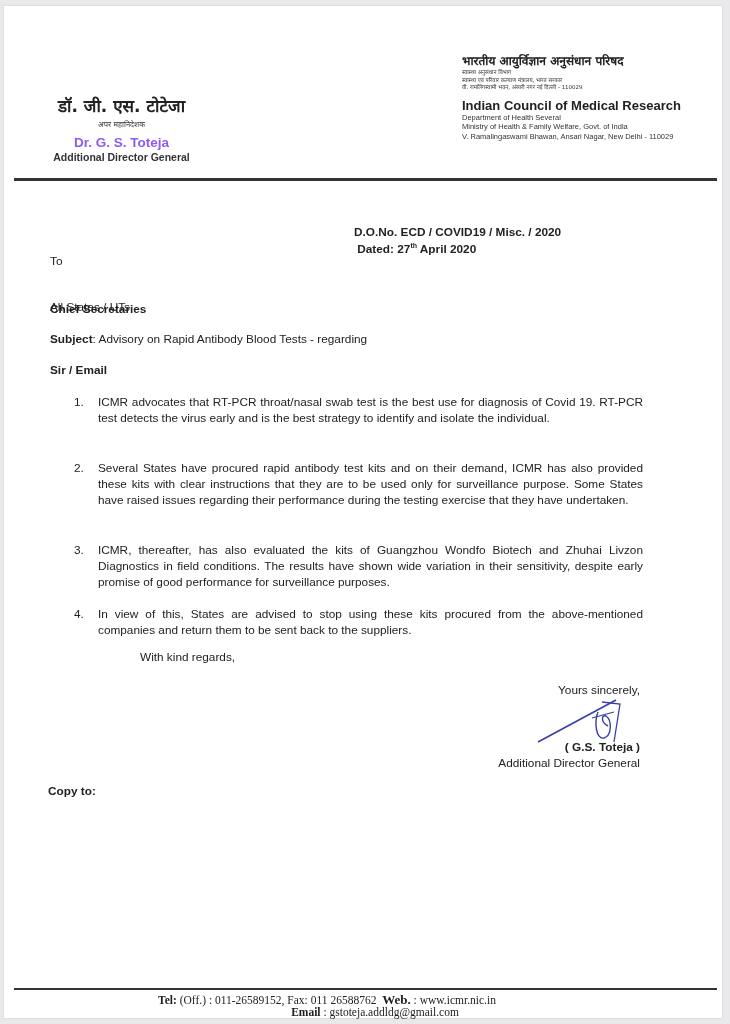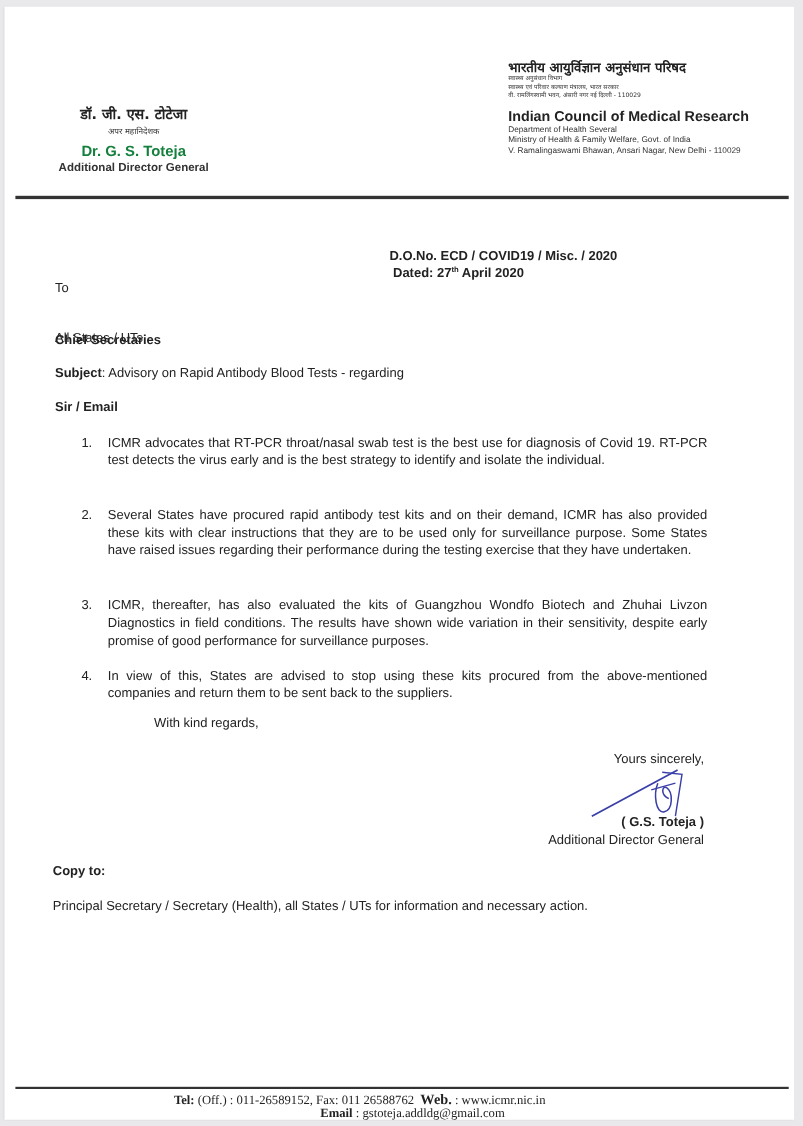--- a/index.html
+++ b/index.html
@@ -12,23 +12,23 @@
   }
   .page {
     position:absolute; left:4px; top:6px; width:718px; height:1012px;
     background:#ffffff;
     box-shadow:0 0 2px rgba(0,0,0,0.15);
   }
   
   .lh-left {
     position:absolute; left:30px; top:88px; width:175px; text-align:center;
   }
-  .lh-left .hi-name { font-family:"DejaVu Sans", sans-serif; font-weight:bold; font-size:13px; color:#222; }
+  .lh-left .hi-name { font-family:"DejaVu Sans", sans-serif; font-weight:bold; font-size:17px; color:#222; }
   .lh-left .hi-title { font-family:"DejaVu Sans", sans-serif; font-size:7.5px; color:#333; margin-top:2px; }
-  .lh-left .en-name { font-weight:bold; font-size:13.5px; margin-top:6px; color:#15803d; }
+  .lh-left .en-name { font-weight:bold; font-size:13.5px; margin-top:6px; color:#8b5cf6; }
   .lh-left .en-title { font-weight:bold; font-size:10.5px; margin-top:1px; color:#333; }
 
   .logo { position:absolute; left:302px; top:18px; width:100px; height:140px; }
   .seal {
     position:absolute; left:16px; top:3px; width:62px; height:62px; border-radius:50%;
     border:2px solid #5565a0; box-sizing:border-box;
     background:radial-gradient(circle, #ffffff 45%, #e5e8f4 46%, #ffffff 62%);
   }
   .seal .inner {
     position:absolute; left:14px; top:14px; width:30px; height:30px; border-radius:50%;
@@ -139,21 +139,20 @@
     <path d="M2 50 L80 8" stroke="#3a3fa8" stroke-width="1.6" fill="none"></path>
     <path d="M62 20 C58 30, 60 48, 68 46 C76 44, 76 28, 70 24 C66 22, 64 30, 72 34" stroke="#3a3fa8" stroke-width="1.4" fill="none"></path>
     <path d="M66 10 L84 12 L78 50" stroke="#3a3fa8" stroke-width="1.3" fill="none"></path>
     <path d="M56 26 L78 20" stroke="#3a3fa8" stroke-width="1.2" fill="none"></path>
   </svg>
 
   <div class="sig-right b" style="top:734px;">( G.S. Toteja )</div>
   <div class="sig-right" style="top:750px;">Additional Director General</div>
 
   <div class="txt b" style="left:44px; top:778px;">Copy to:</div>
-  <div class="txt" style="left:44px; top:810px;">Principal Secretary / Secretary (Health), all States / UTs for information and necessary action.</div>
 
   <div class="hr-bot"></div>
 </div>
 
 <div class="footer" style="top:992px;">
   <span class="fb">Tel:</span><span> (Off.) : 011-26589152, Fax: 011 26588762</span>&nbsp;&nbsp;<span class="fb" style="font-size:13px;">Web.</span><span> : www.icmr.nic.in</span>
 </div>
 <div class="footer" style="top:1006px;padding-left:48px;">
   <span class="fb">Email</span><span> : gstoteja.addldg@gmail.com</span>
 </div>

